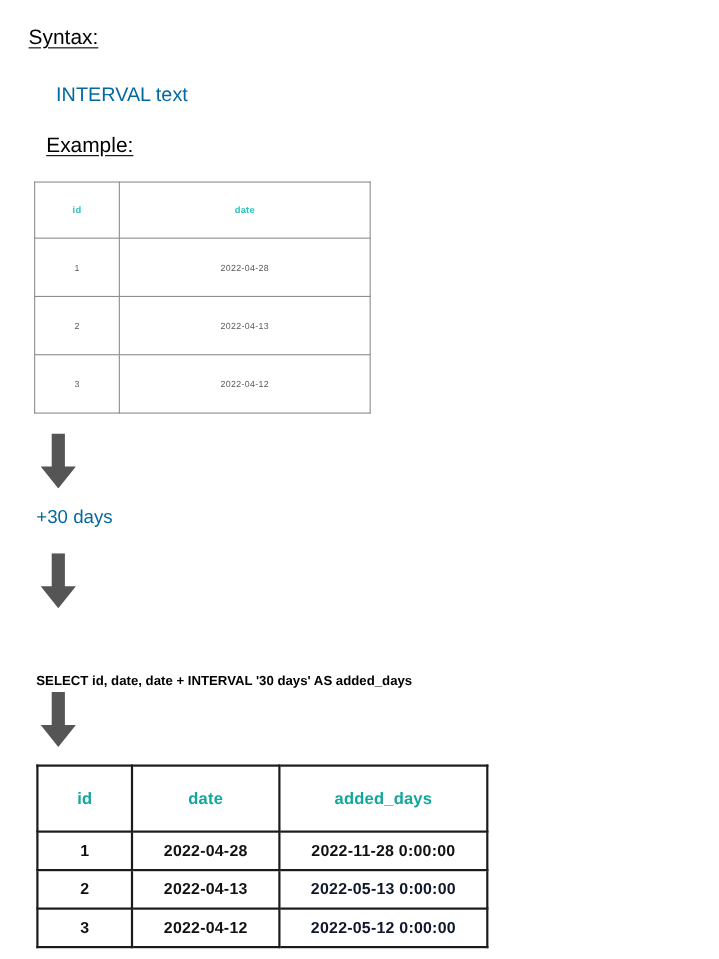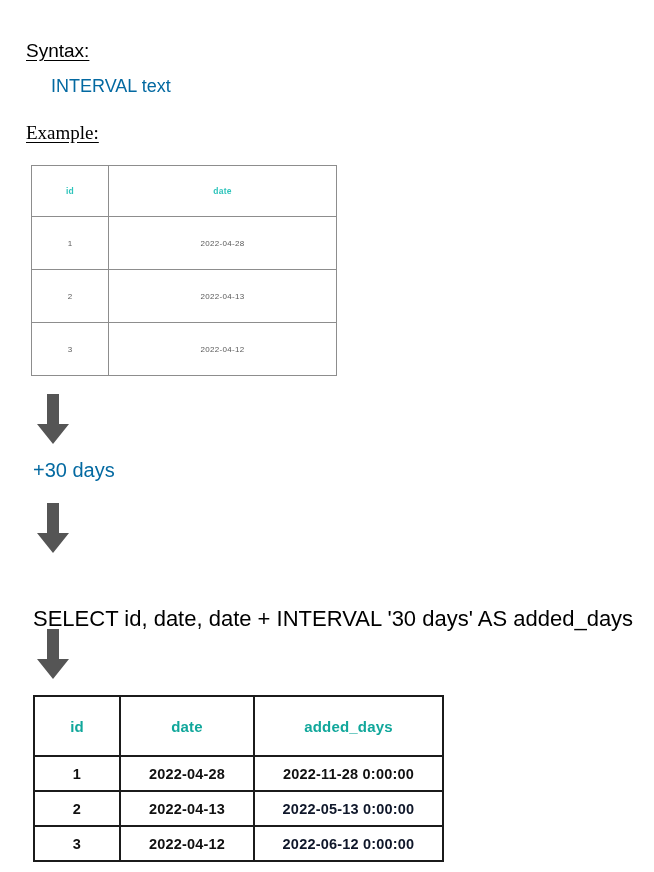--- a/index.html
+++ b/index.html
@@ -19,42 +19,43 @@
   
   .heading {
     position: absolute;
     font-size: 19px;
     line-height: 22px;
     color: #000;
     text-decoration: underline;
     text-underline-offset: 3px;
     white-space: nowrap;
   }
-  #syntax-heading { left: 26px; top: 40px; text-align: center; }
-  #example-heading { left: 26px; top: 122px; font-family: Liberation Serif, serif; }
+  #syntax-heading { left: 26px; top: 24px; text-align: center; }
+  #example-heading { left: 42px; top: 122px; }
 
   .plain-text {
     position: absolute;
     font-size: 18px;
     line-height: 22px;
     color: #0369a1;
     white-space: nowrap;
   }
   #syntax-body { left: 51px; top: 75px; }
-  #delta-label { left: 33px; top: 459px; font-size: 20px; }
+  #delta-label { left: 33px; top: 459px; font-size: 17px; }
 
   
   #sql-block {
     position: absolute;
     left: 33px;
     top: 564px;
-    font-size: 22px;
+    font-size: 12px;
     line-height: 22px;
     color: #000;
     white-space: pre;
+    font-weight: bold;
   }
 
   
   .arrow {
     position: absolute;
     width: 32px;
     height: 50px;
   }
   #arrow-1 { left: 37px; top: 394px; }
   #arrow-2 { left: 37px; top: 503px; }
@@ -209,16 +210,16 @@
       <td>2022-11-28 0:00:00</td>
     </tr>
     <tr>
       <td>2</td>
       <td>2022-04-13</td>
       <td class="muted">2022-05-13 0:00:00</td>
     </tr>
     <tr>
       <td>3</td>
       <td>2022-04-12</td>
-      <td class="muted">2022-06-12 0:00:00</td>
+      <td class="muted">2022-05-12 0:00:00</td>
     </tr>
   </tbody>
 </table>
 
 </body></html>

